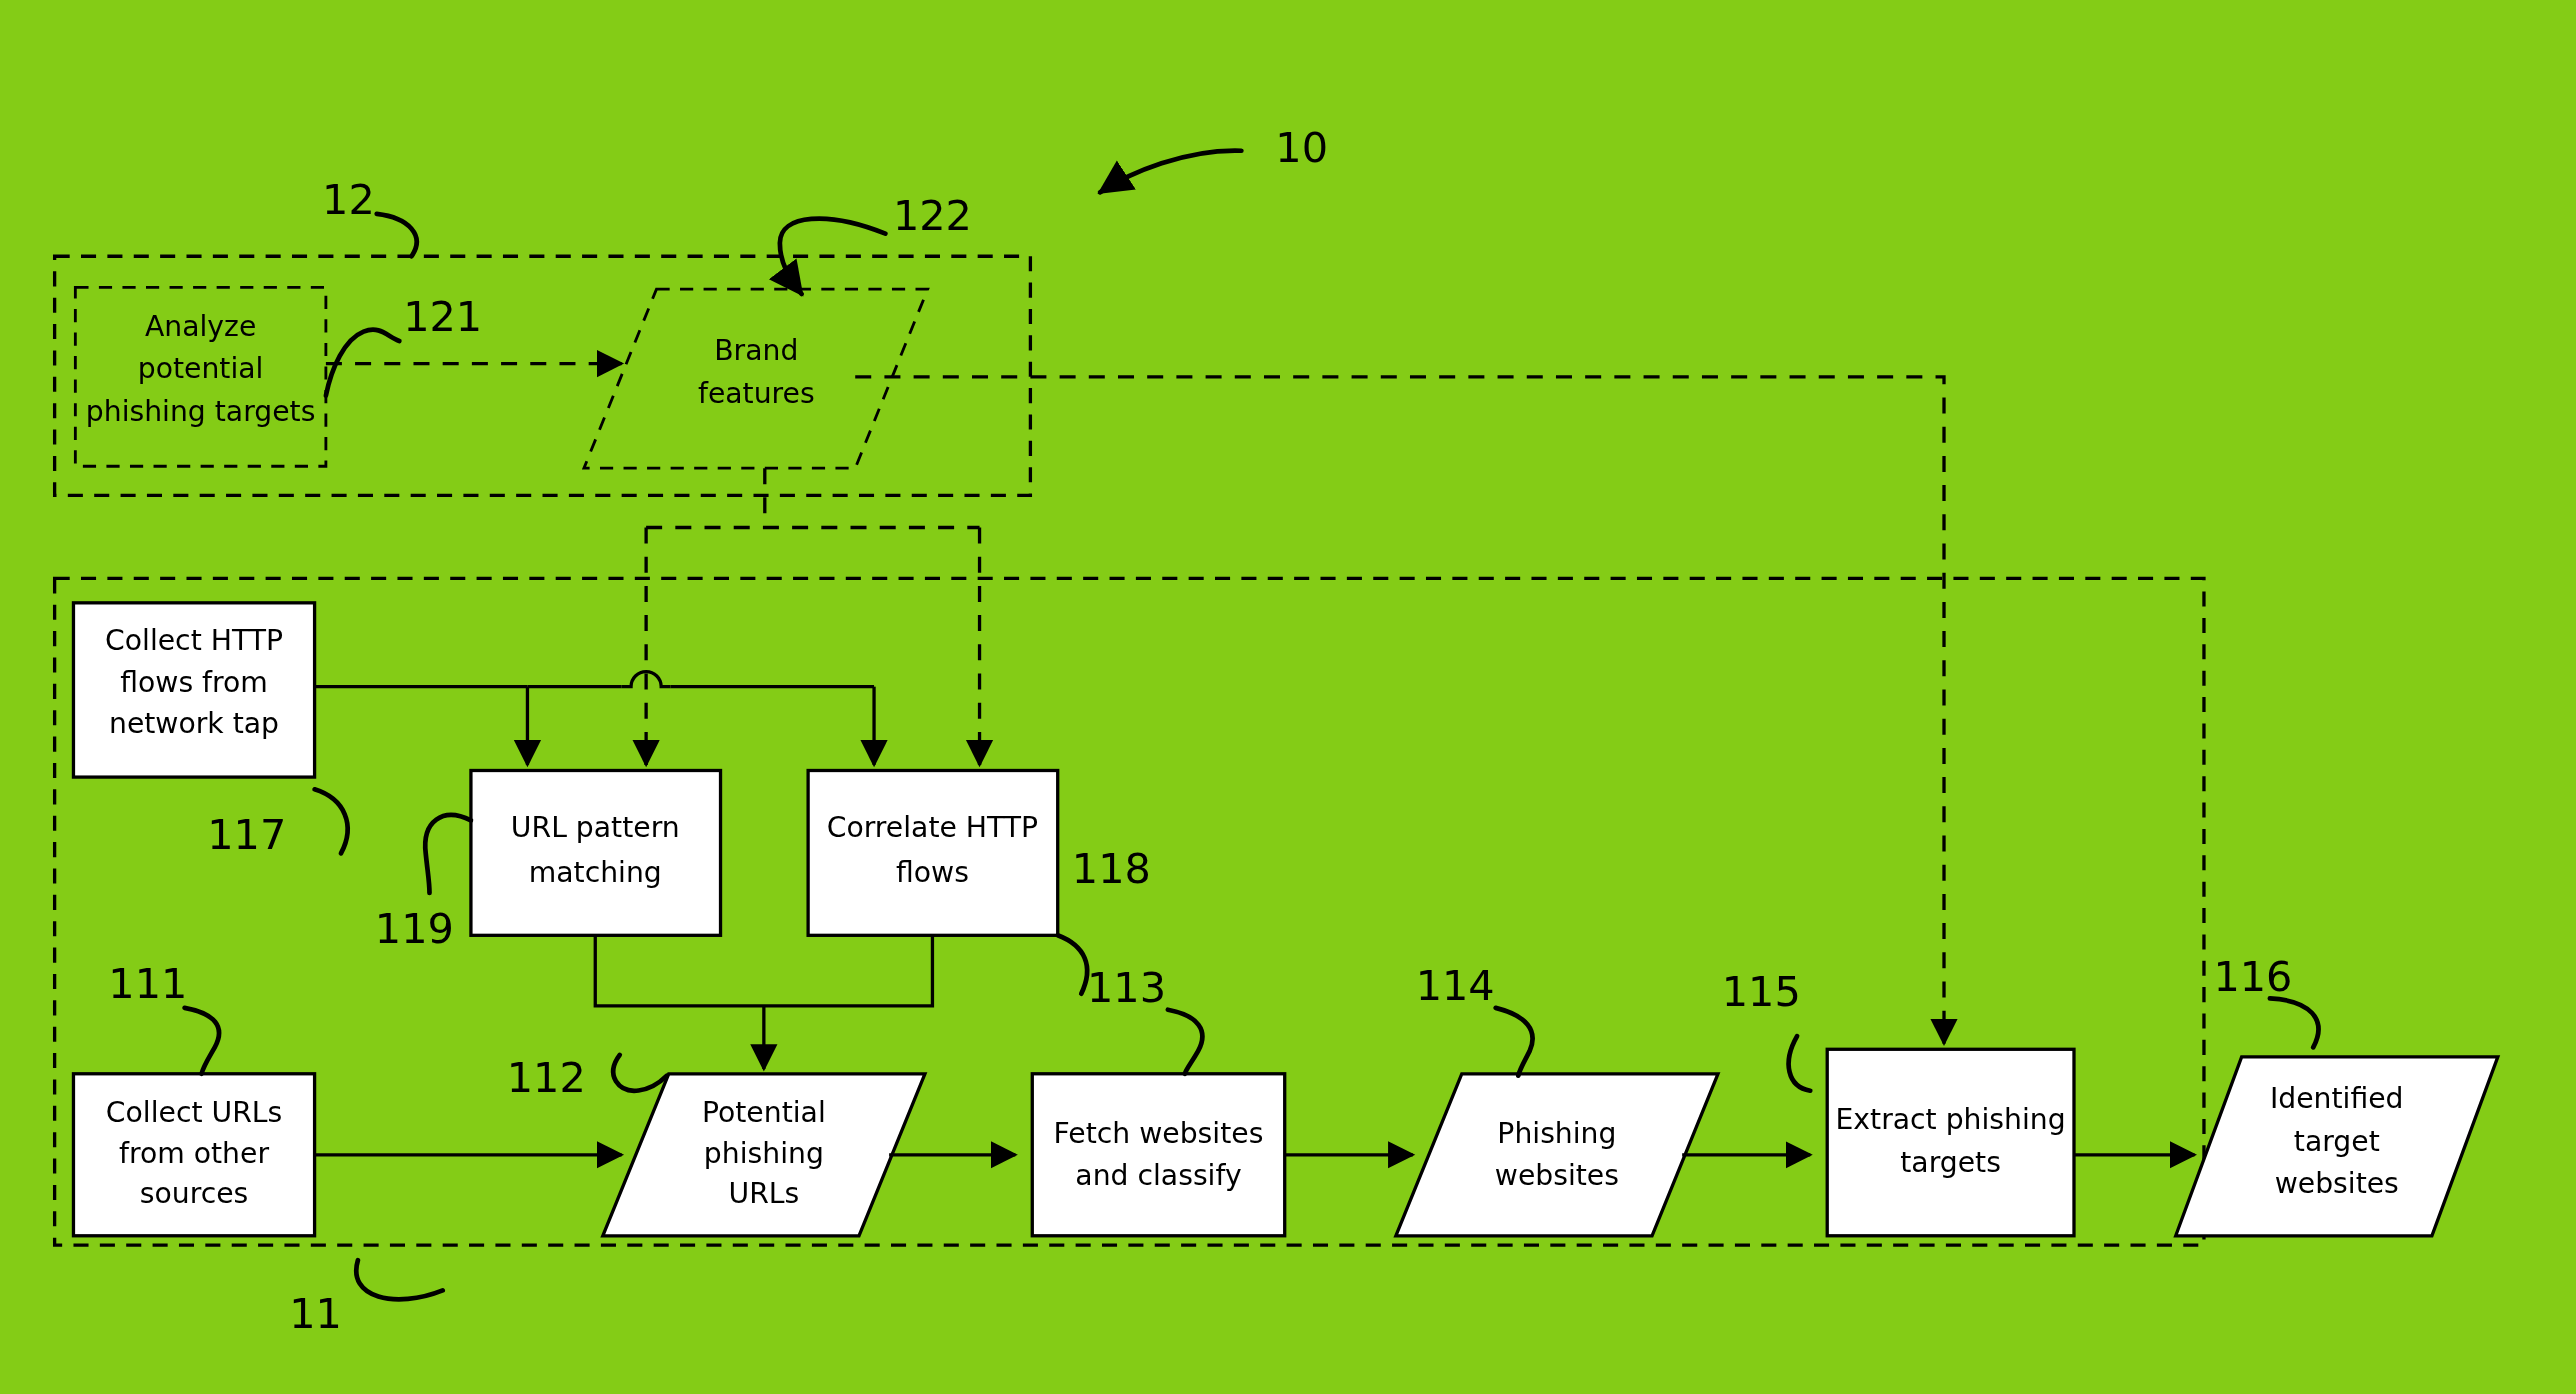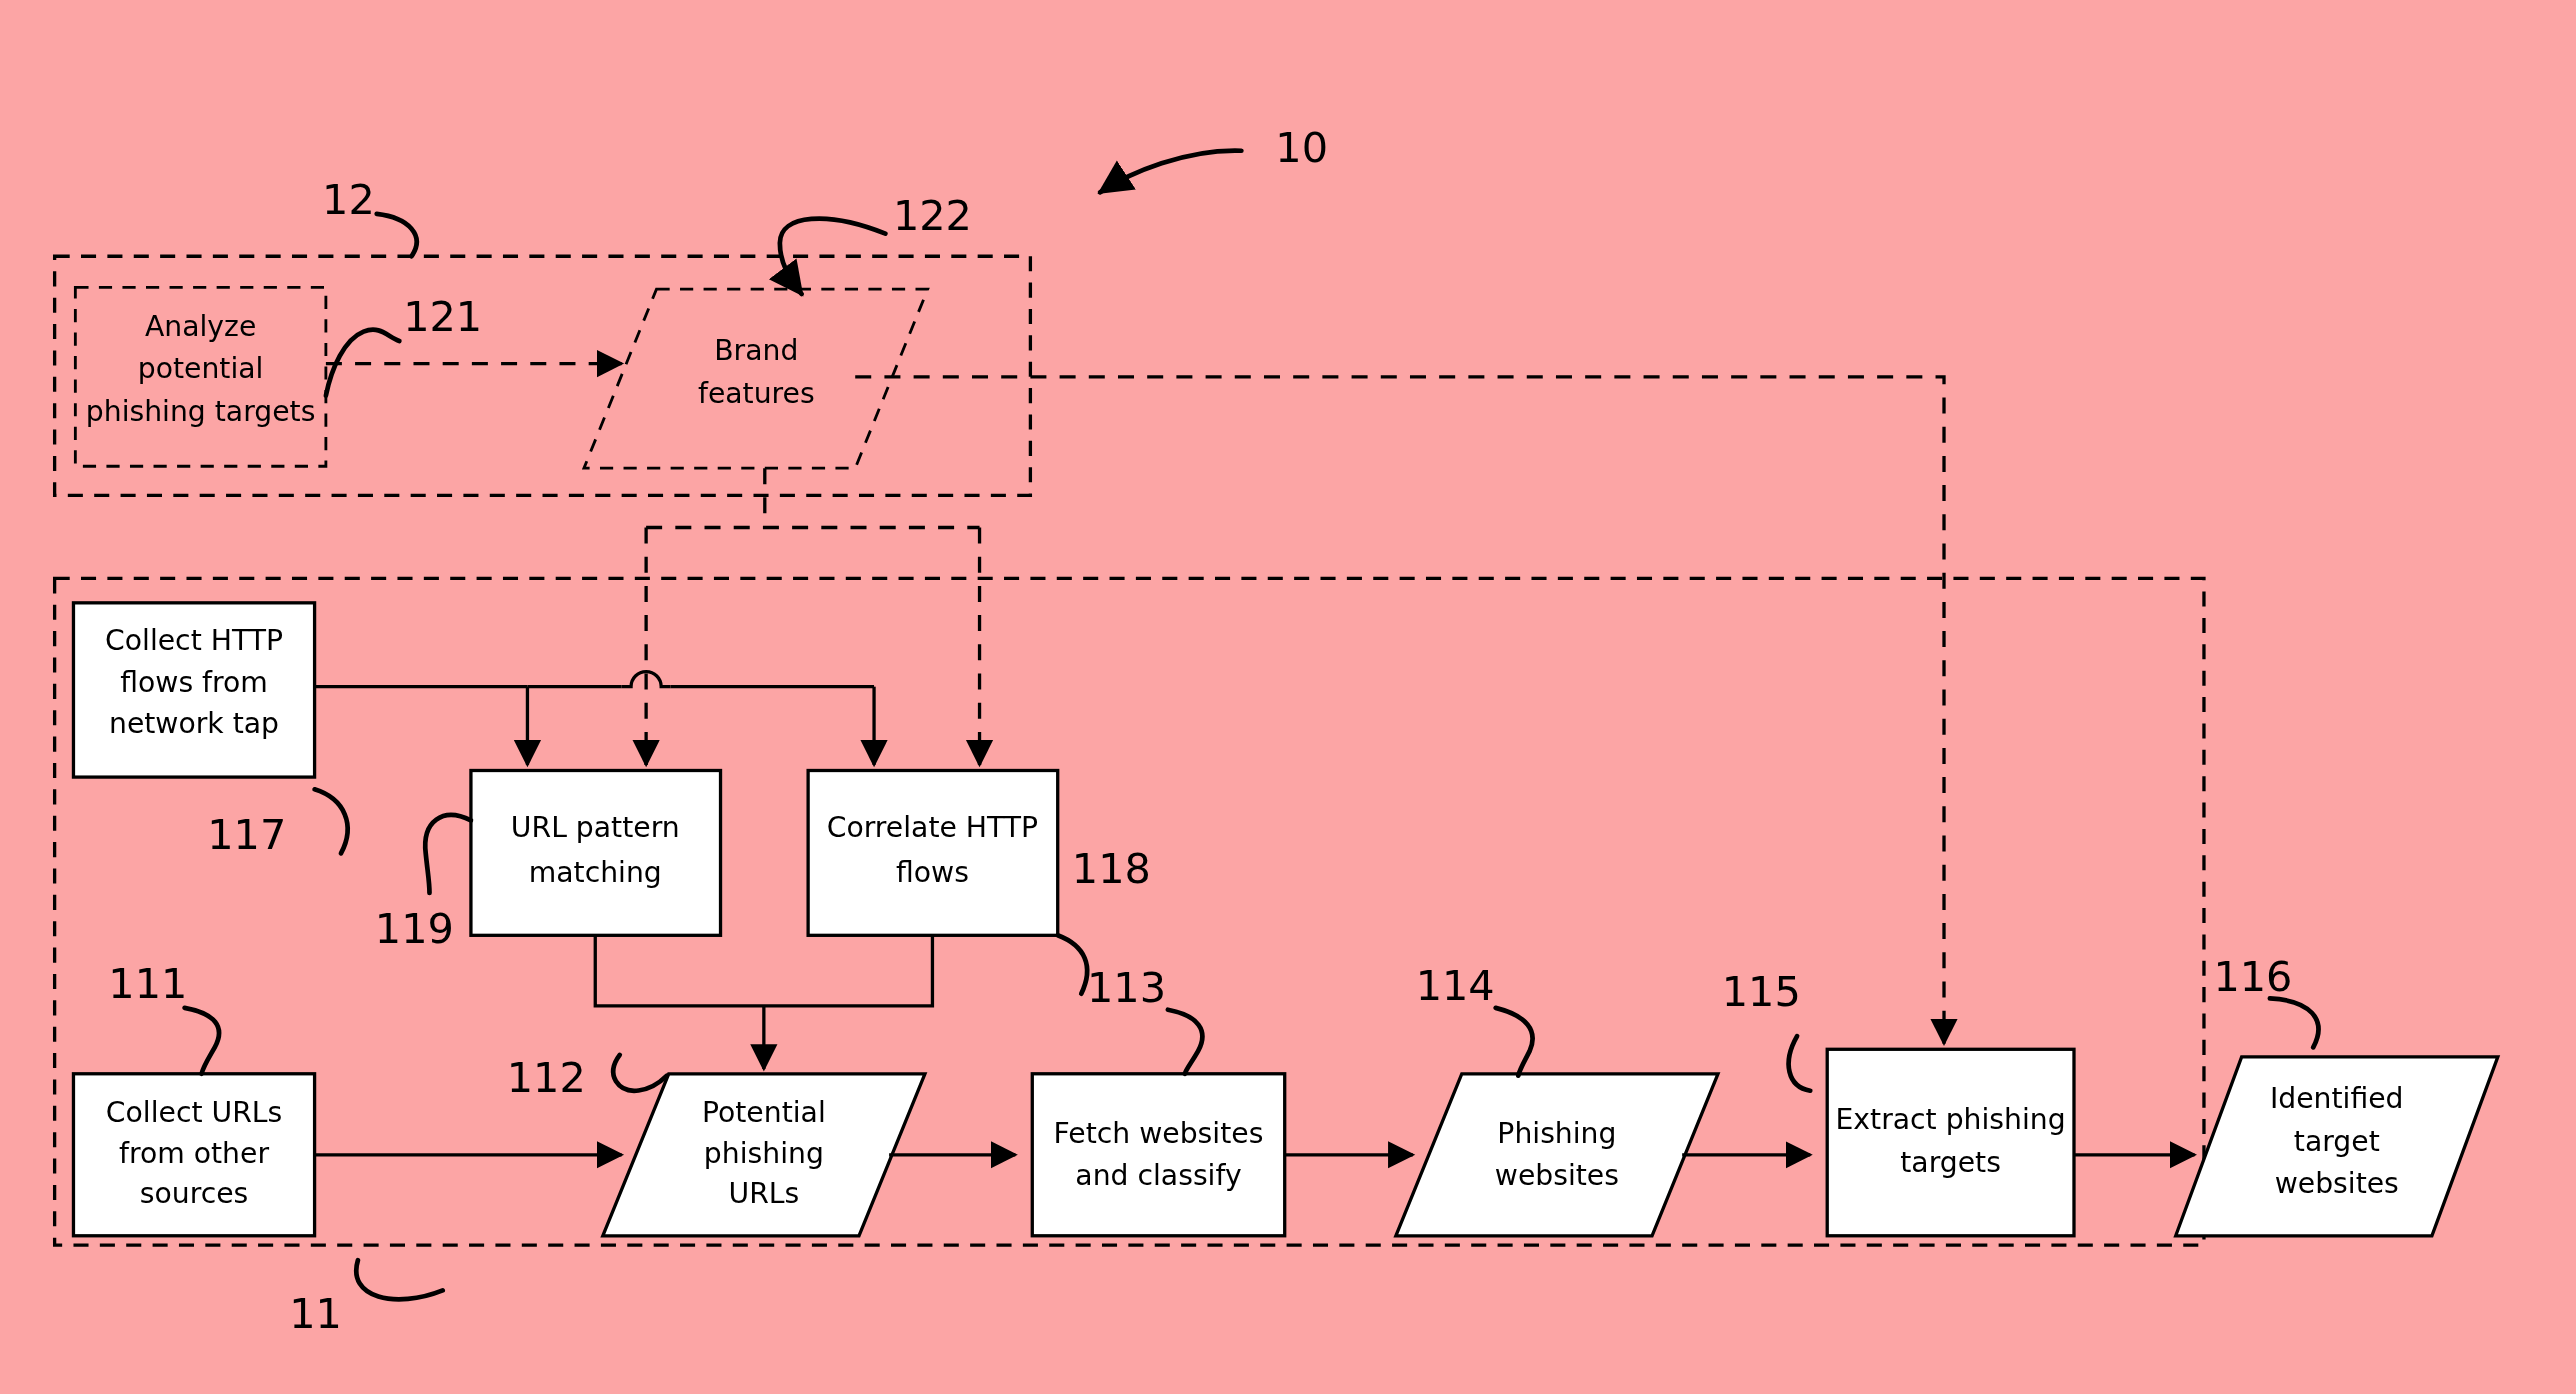--- a/index.html
+++ b/index.html
@@ -4,21 +4,21 @@
 <style>
   html, body {
     margin: 0;
     padding: 0;
     background: #ffffff;
   }
   #figure-root {
     position: relative;
     width: 2576px;
     height: 1395px;
-    background: #fca5a5;
+    background: #84cc16;
     font-family: "DejaVu Sans", sans-serif;
     overflow: hidden;
   }
   #figure-svg {
     position: absolute;
     top: 0;
     left: 0;
     width: 2576px;
     height: 1395px;
   }

